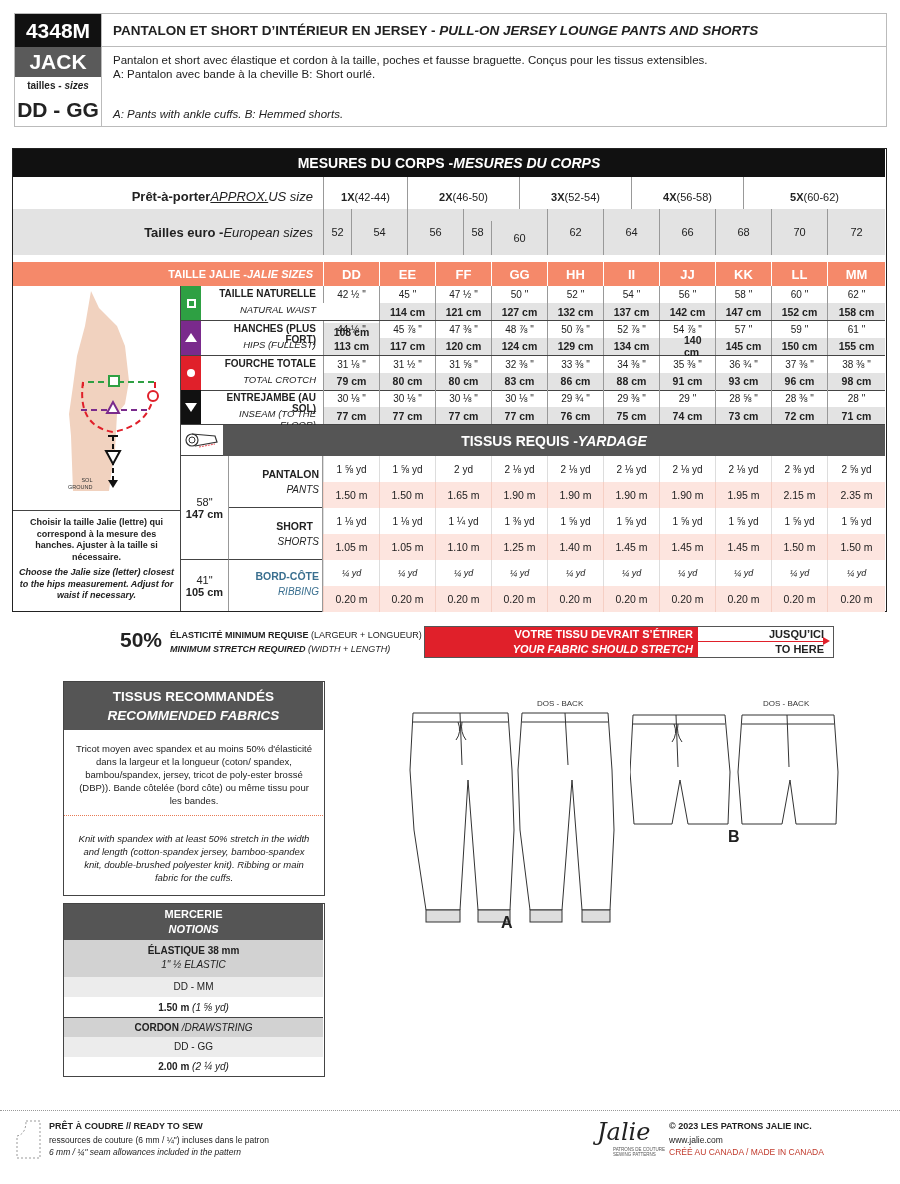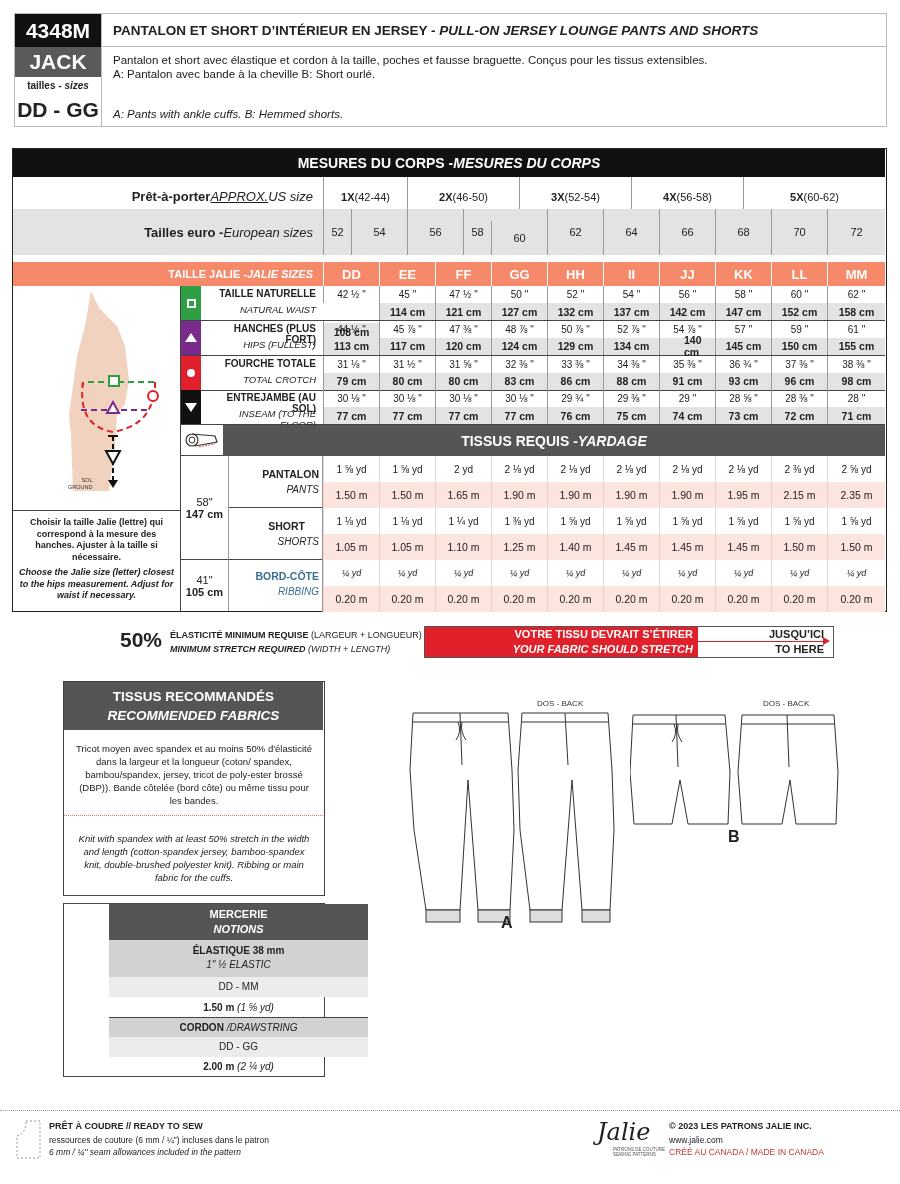--- a/index.html
+++ b/index.html
@@ -40,21 +40,21 @@
 
   
   .rf { left: 63px; top: 681px; width: 262px; height: 215px; border: 1.5px solid #444; }
   .rf-head { left:0; top:0; width: 259px; height: 48px; background:#555; color:#fff; font-weight:bold; font-size: 13.5px; text-align:center; line-height: 19px; padding-top: 5px; }
   .rf-fr { left: 10px; top: 60px; width: 240px; font-size: 9.5px; line-height: 13px; text-align:center; }
   .rf-sep { left: 0; top: 133px; width: 259px; border-top: 1px dotted #e77a55; }
   .rf-en { left: 10px; top: 150px; width: 240px; font-size: 9.5px; line-height: 13px; text-align:center; font-style: italic; }
 
   
   .nt { left: 63px; top: 903px; width: 262px; height: 174px; border: 1.5px solid #444; }
-  .nt-row { position:absolute; left:0; width: 259px; text-align:center; font-size: 10px; margin-left: 45px; }
+  .nt-row { position:absolute; left:0; width: 259px; text-align:center; font-size: 10px; }
   .dos { font-size: 8px; color:#333; }
   .letter { font-size: 16px; font-weight:bold; }
 
   
   .foot-line { left: 0; top: 1110px; width: 900px; border-top: 1px dotted #999; }
 </style>
 </head>
 <body>
 
 <div class="abs hdr">
@@ -320,21 +320,21 @@
         <div class="abs cell pink vsep" style="left:430px;top:26px;width:56px;height:26px;font-size:10.5px;border-color:#f6cfc4;">1.90 m</div>
         <div class="abs cell vsep" style="left:486px;top:0;width:56px;height:26px;font-size:10px;border-color:#ddd;">2 ⅛ yd</div>
         <div class="abs cell pink vsep" style="left:486px;top:26px;width:56px;height:26px;font-size:10.5px;border-color:#f6cfc4;">1.95 m</div>
         <div class="abs cell vsep" style="left:542px;top:0;width:56px;height:26px;font-size:10px;border-color:#ddd;">2 ⅜ yd</div>
         <div class="abs cell pink vsep" style="left:542px;top:26px;width:56px;height:26px;font-size:10.5px;border-color:#f6cfc4;">2.15 m</div>
         <div class="abs cell vsep" style="left:598px;top:0;width:58px;height:26px;font-size:10px;border-color:#ddd;">2 ⅝ yd</div>
         <div class="abs cell pink vsep" style="left:598px;top:26px;width:58px;height:26px;font-size:10.5px;border-color:#f6cfc4;">2.35 m</div>
       </div>
       <div class="abs" style="left: 216px; top: 359px; width: 656px; height: 52px; border-bottom: 1.5px solid rgb(68, 68, 68);">
         <div class="abs" style="left:0;top:0;width:94px;height:52px;border-right:1px solid #999;"></div>
-        <div class="abs" style="left:0;top:12px;width:92px;text-align:right;padding-right:16px;font-size:10.5px;font-weight:bold;">SHORT</div>
+        <div class="abs" style="left:8px;top:12px;width:92px;text-align:right;padding-right:16px;font-size:10.5px;font-weight:bold;">SHORT</div>
         <div class="abs" style="left:0;top:28px;width:92px;text-align:right;padding-right:2px;font-size:10px;font-style:italic;">SHORTS</div>
         <div class="abs cell vsep" style="left:94px;top:0;width:56px;height:26px;font-size:10px;border-color:#ddd;">1 ⅛ yd</div>
         <div class="abs cell pink vsep" style="left:94px;top:26px;width:56px;height:26px;font-size:10.5px;border-color:#f6cfc4;">1.05 m</div>
         <div class="abs cell vsep" style="left:150px;top:0;width:56px;height:26px;font-size:10px;border-color:#ddd;">1 ⅛ yd</div>
         <div class="abs cell pink vsep" style="left:150px;top:26px;width:56px;height:26px;font-size:10.5px;border-color:#f6cfc4;">1.05 m</div>
         <div class="abs cell vsep" style="left:206px;top:0;width:56px;height:26px;font-size:10px;border-color:#ddd;">1 ¼ yd</div>
         <div class="abs cell pink vsep" style="left:206px;top:26px;width:56px;height:26px;font-size:10.5px;border-color:#f6cfc4;">1.10 m</div>
         <div class="abs cell vsep" style="left:262px;top:0;width:56px;height:26px;font-size:10px;border-color:#ddd;">1 ⅜ yd</div>
         <div class="abs cell pink vsep" style="left:262px;top:26px;width:56px;height:26px;font-size:10.5px;border-color:#f6cfc4;">1.25 m</div>
         <div class="abs cell vsep" style="left:318px;top:0;width:56px;height:26px;font-size:10px;border-color:#ddd;">1 ⅝ yd</div>

